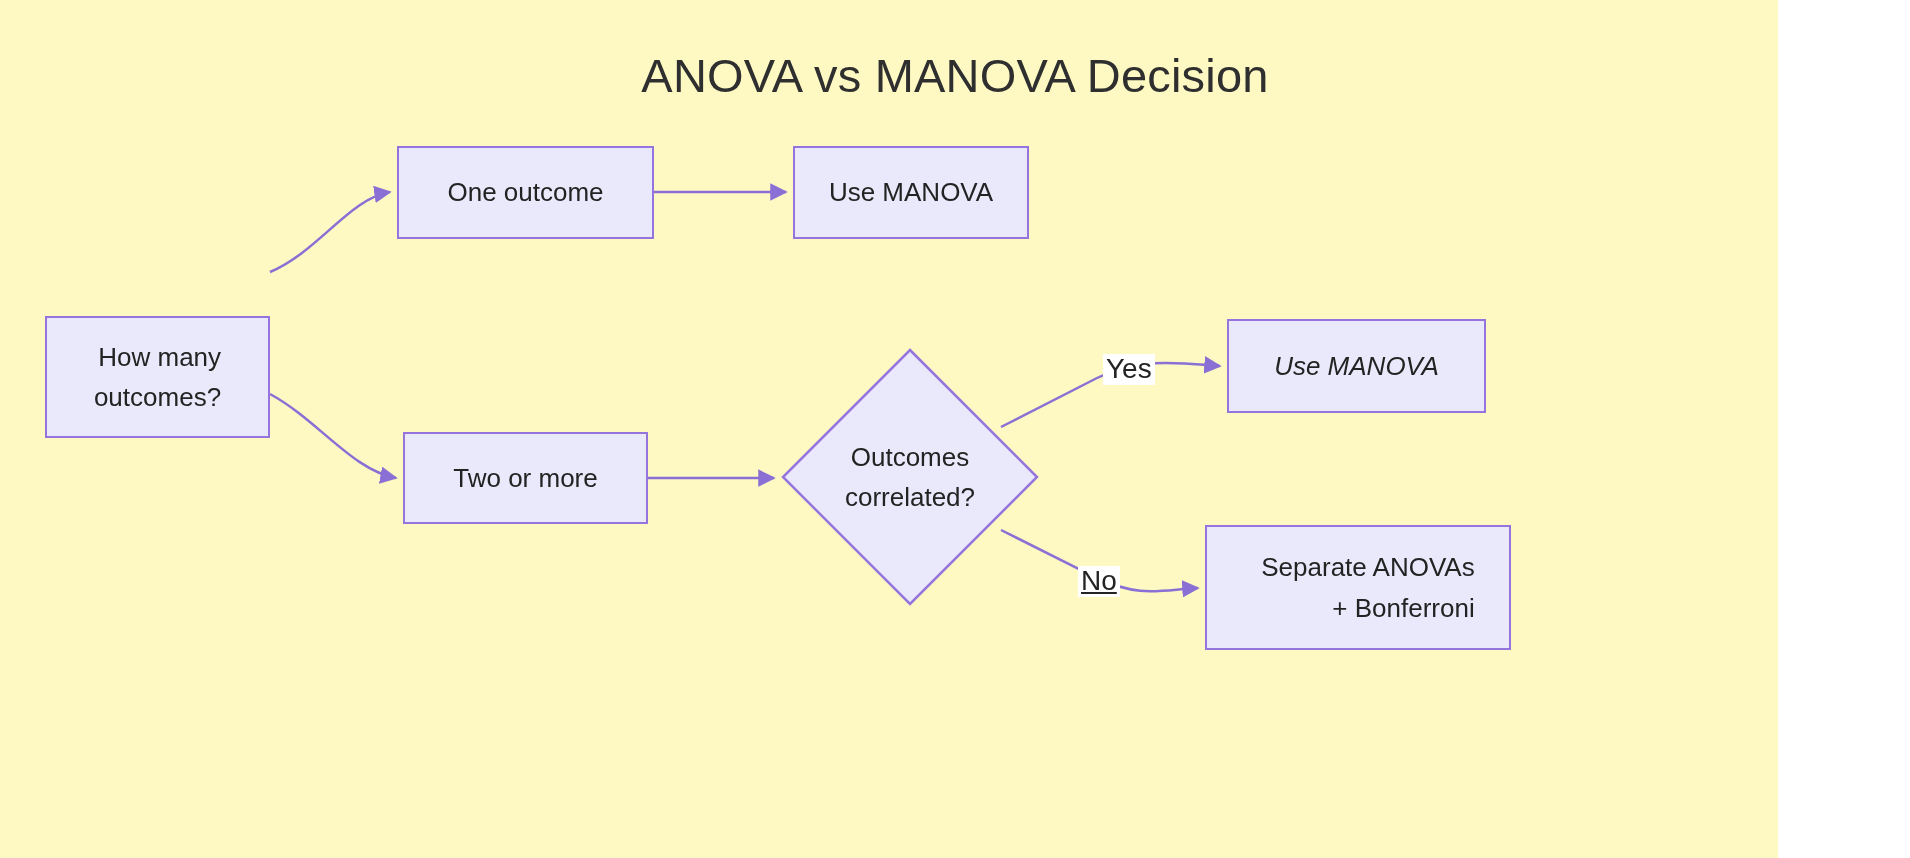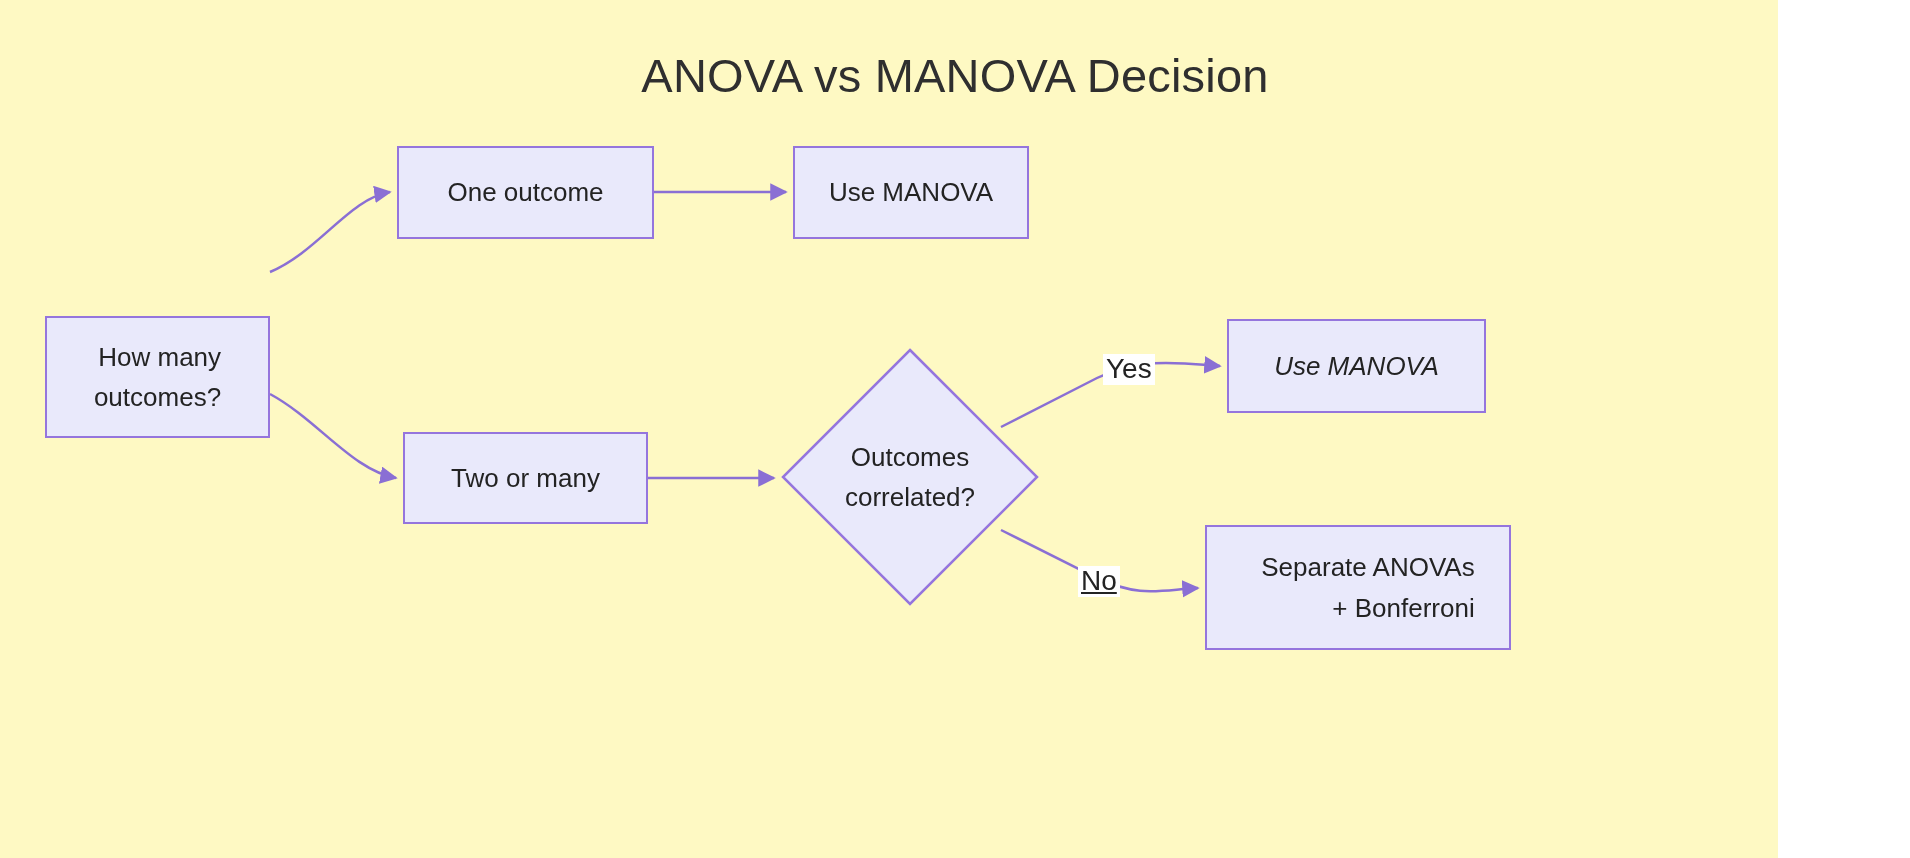--- a/index.html
+++ b/index.html
@@ -114,21 +114,21 @@
     <path d="M 1001 530 L 1097 578 C 1140 598, 1160 590, 1198 588" fill="none" stroke="#8a6fd4" stroke-width="2.5" marker-end="url(#arrow)"></path>
   </svg>
 
   <div class="node" style="left:45px; top:272px; width:225px; height:122px;margin-top:44px;">How many
 outcomes?</div>
 
   <div class="node" style="left:397px; top:146px; width:257px; height:93px;">One outcome</div>
 
   <div class="node" style="left:793px; top:146px; width:236px; height:93px;">Use MANOVA</div>
 
-  <div class="node" style="left:403px; top:432px; width:245px; height:92px;">Two or many</div>
+  <div class="node" style="left:403px; top:432px; width:245px; height:92px;">Two or more</div>
 
   <div class="diamond-wrap" style="left:781px; top:348px; width:258px; height:258px;">
     <svg class="diamond-shape" viewBox="0 0 258 258" preserveAspectRatio="none" xmlns="http://www.w3.org/2000/svg">
       <polygon points="129,2 256,129 129,256 2,129" fill="#e9e9fb" stroke="#9575dd" stroke-width="2.5"></polygon>
     </svg>
     <div class="diamond-label">Outcomes
 correlated?</div>
   </div>
 
   <div class="node" style="left:1227px; top:319px; width:259px; height:94px;font-style:italic;">Use MANOVA</div>

